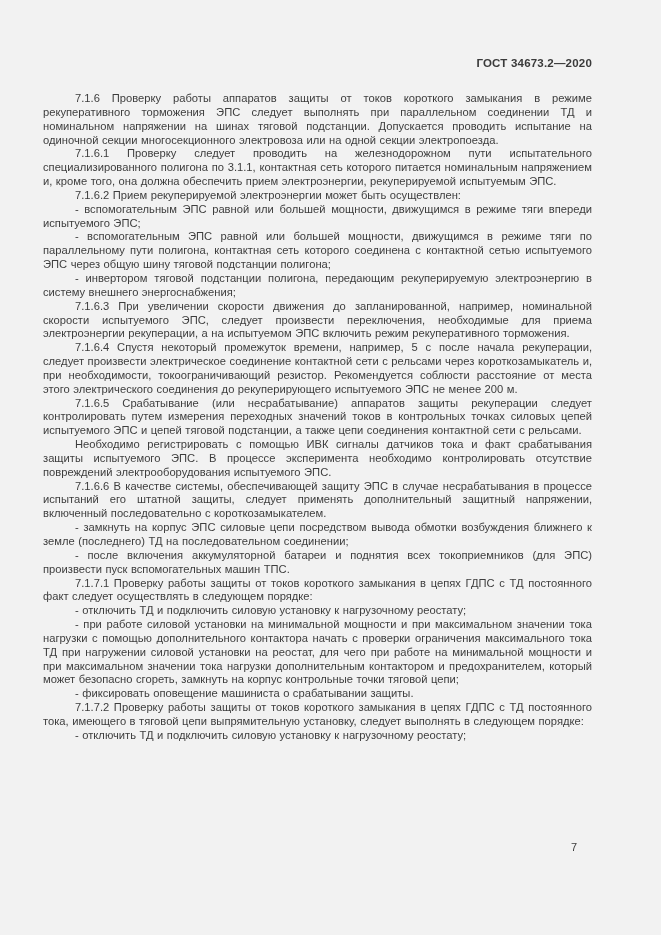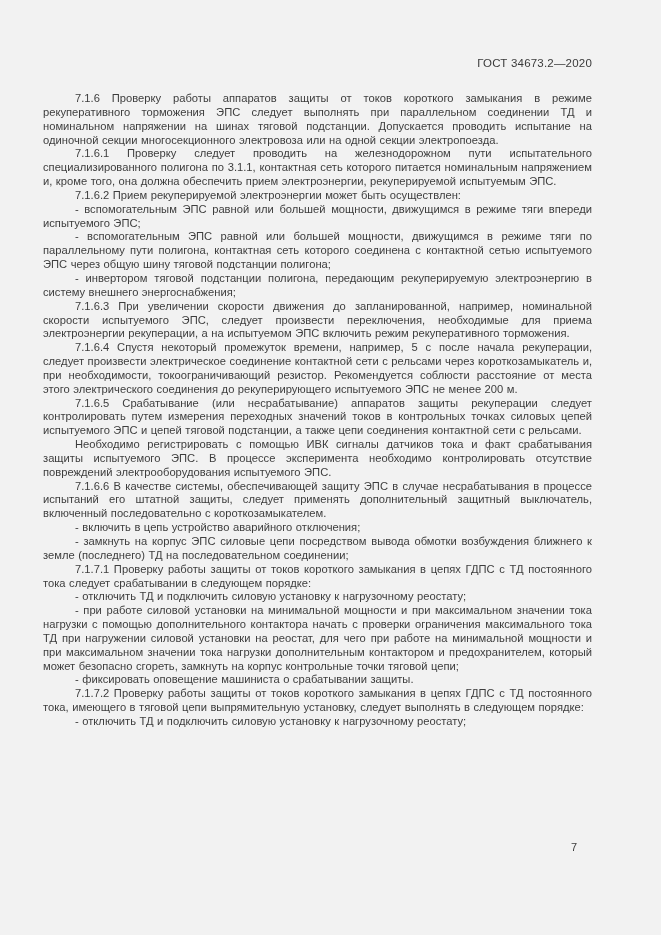--- a/index.html
+++ b/index.html
@@ -18,21 +18,21 @@
     width: 661px;
     height: 935px;
     background: #f2f2f2;
   }
   .doc-header {
     position: absolute;
     top: 57px;
     left: 43px;
     width: 549px;
     text-align: right;
-    font-weight: normal;
+    font-weight: bold;
     font-size: 11.5px;
     letter-spacing: 0.2px;
     color: #3a3a3a;
   }
   .doc-body {
     position: absolute;
     top: 92px;
     left: 43px;
     width: 549px;
     color: #3d3d3d;
@@ -65,24 +65,24 @@
       <p class="para">7.1.6 Проверку работы аппаратов защиты от токов короткого замыкания в режиме рекуперативного торможения ЭПС следует выполнять при параллельном соединении ТД и номинальном напряжении на шинах тяговой подстанции. Допускается проводить испытание на одиночной секции многосекционного электровоза или на одной секции электропоезда.</p>
       <p class="para">7.1.6.1 Проверку следует проводить на железнодорожном пути испытательного специализированного полигона по 3.1.1, контактная сеть которого питается номинальным напряжением и, кроме того, она должна обеспечить прием электроэнергии, рекуперируемой испытуемым ЭПС.</p>
       <p class="para">7.1.6.2 Прием рекуперируемой электроэнергии может быть осуществлен:</p>
       <p class="para">- вспомогательным ЭПС равной или большей мощности, движущимся в режиме тяги впереди испытуемого ЭПС;</p>
       <p class="para">- вспомогательным ЭПС равной или большей мощности, движущимся в режиме тяги по параллельному пути полигона, контактная сеть которого соединена с контактной сетью испытуемого ЭПС через общую шину тяговой подстанции полигона;</p>
       <p class="para">- инвертором тяговой подстанции полигона, передающим рекуперируемую электроэнергию в систему внешнего энергоснабжения;</p>
       <p class="para">7.1.6.3 При увеличении скорости движения до запланированной, например, номинальной скорости испытуемого ЭПС, следует произвести переключения, необходимые для приема электроэнергии рекуперации, а на испытуемом ЭПС включить режим рекуперативного торможения.</p>
       <p class="para">7.1.6.4 Спустя некоторый промежуток времени, например, 5 с после начала рекуперации, следует произвести электрическое соединение контактной сети с рельсами через короткозамыкатель и, при необходимости, токоограничивающий резистор. Рекомендуется соблюсти расстояние от места этого электрического соединения до рекуперирующего испытуемого ЭПС не менее 200 м.</p>
       <p class="para">7.1.6.5 Срабатывание (или несрабатывание) аппаратов защиты рекуперации следует контролировать путем измерения переходных значений токов в контрольных точках силовых цепей испытуемого ЭПС и цепей тяговой подстанции, а также цепи соединения контактной сети с рельсами.</p>
       <p class="para">Необходимо регистрировать с помощью ИВК сигналы датчиков тока и факт срабатывания защиты испытуемого ЭПС. В процессе эксперимента необходимо контролировать отсутствие повреждений электрооборудования испытуемого ЭПС.</p>
-      <p class="para">7.1.6.6 В качестве системы, обеспечивающей защиту ЭПС в случае несрабатывания в процессе испытаний его штатной защиты, следует применять дополнительный защитный выключатель, включенный последовательно с короткозамыкателем.</p>
-      <p class="para">- включить в цепь устройство аварийного отключения;</p>
+      <p class="para">7.1.6.6 В качестве системы, обеспечивающей защиту ЭПС в случае несрабатывания в процессе испытаний его штатной защиты, следует применять дополнительный защитный напряжении, включенный последовательно с короткозамыкателем.</p>
       <p class="para">- замкнуть на корпус ЭПС силовые цепи посредством вывода обмотки возбуждения ближнего к земле (последнего) ТД на последовательном соединении;</p>
-      <p class="para">7.1.7.1 Проверку работы защиты от токов короткого замыкания в цепях ГДПС с ТД постоянного тока следует срабатывании в следующем порядке:</p>
+      <p class="para">- после включения аккумуляторной батареи и поднятия всех токоприемников (для ЭПС) произвести пуск вспомогательных машин ТПС.</p>
+      <p class="para">7.1.7.1 Проверку работы защиты от токов короткого замыкания в цепях ГДПС с ТД постоянного факт следует осуществлять в следующем порядке:</p>
       <p class="para">- отключить ТД и подключить силовую установку к нагрузочному реостату;</p>
       <p class="para">- при работе силовой установки на минимальной мощности и при максимальном значении тока нагрузки с помощью дополнительного контактора начать с проверки ограничения максимального тока ТД при нагружении силовой установки на реостат, для чего при работе на минимальной мощности и при максимальном значении тока нагрузки дополнительным контактором и предохранителем, который может безопасно сгореть, замкнуть на корпус контрольные точки тяговой цепи;</p>
       <p class="para">- фиксировать оповещение машиниста о срабатывании защиты.</p>
       <p class="para">7.1.7.2 Проверку работы защиты от токов короткого замыкания в цепях ГДПС с ТД постоянного тока, имеющего в тяговой цепи выпрямительную установку, следует выполнять в следующем порядке:</p>
       <p class="para">- отключить ТД и подключить силовую установку к нагрузочному реостату;</p>
     </div>
 
   <div class="doc-footer">7</div>
 </div>
 

